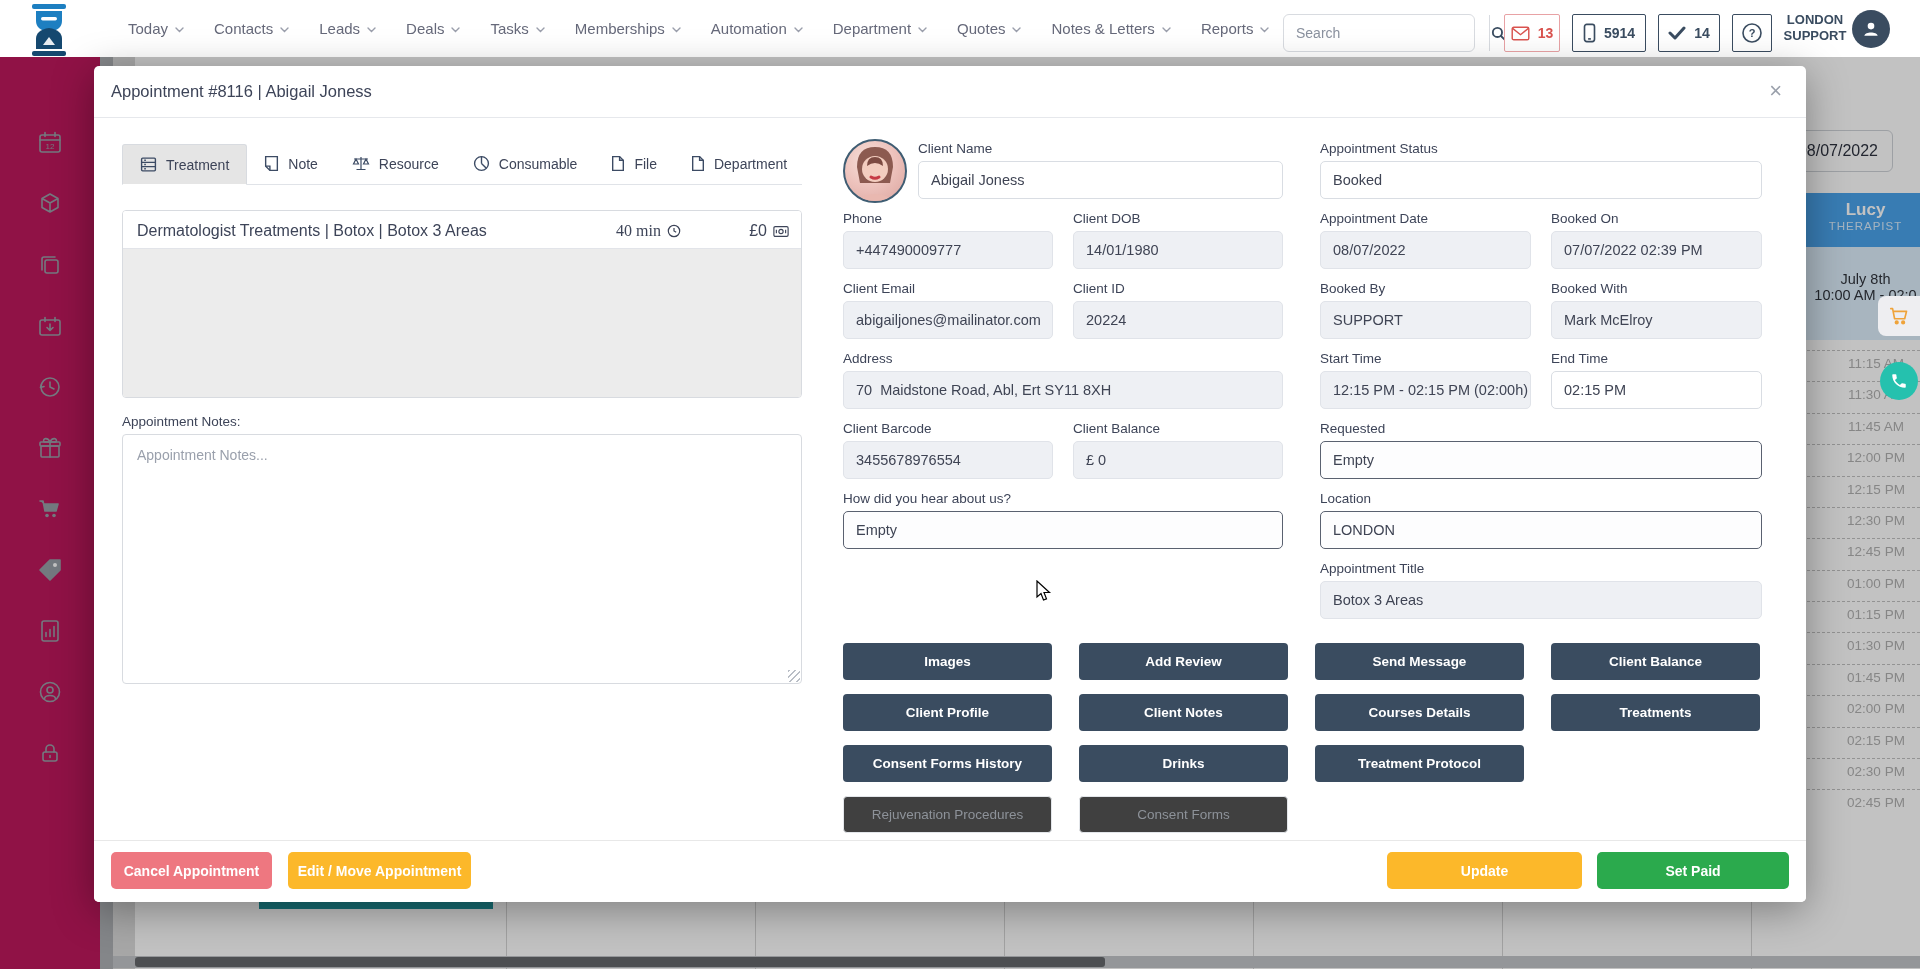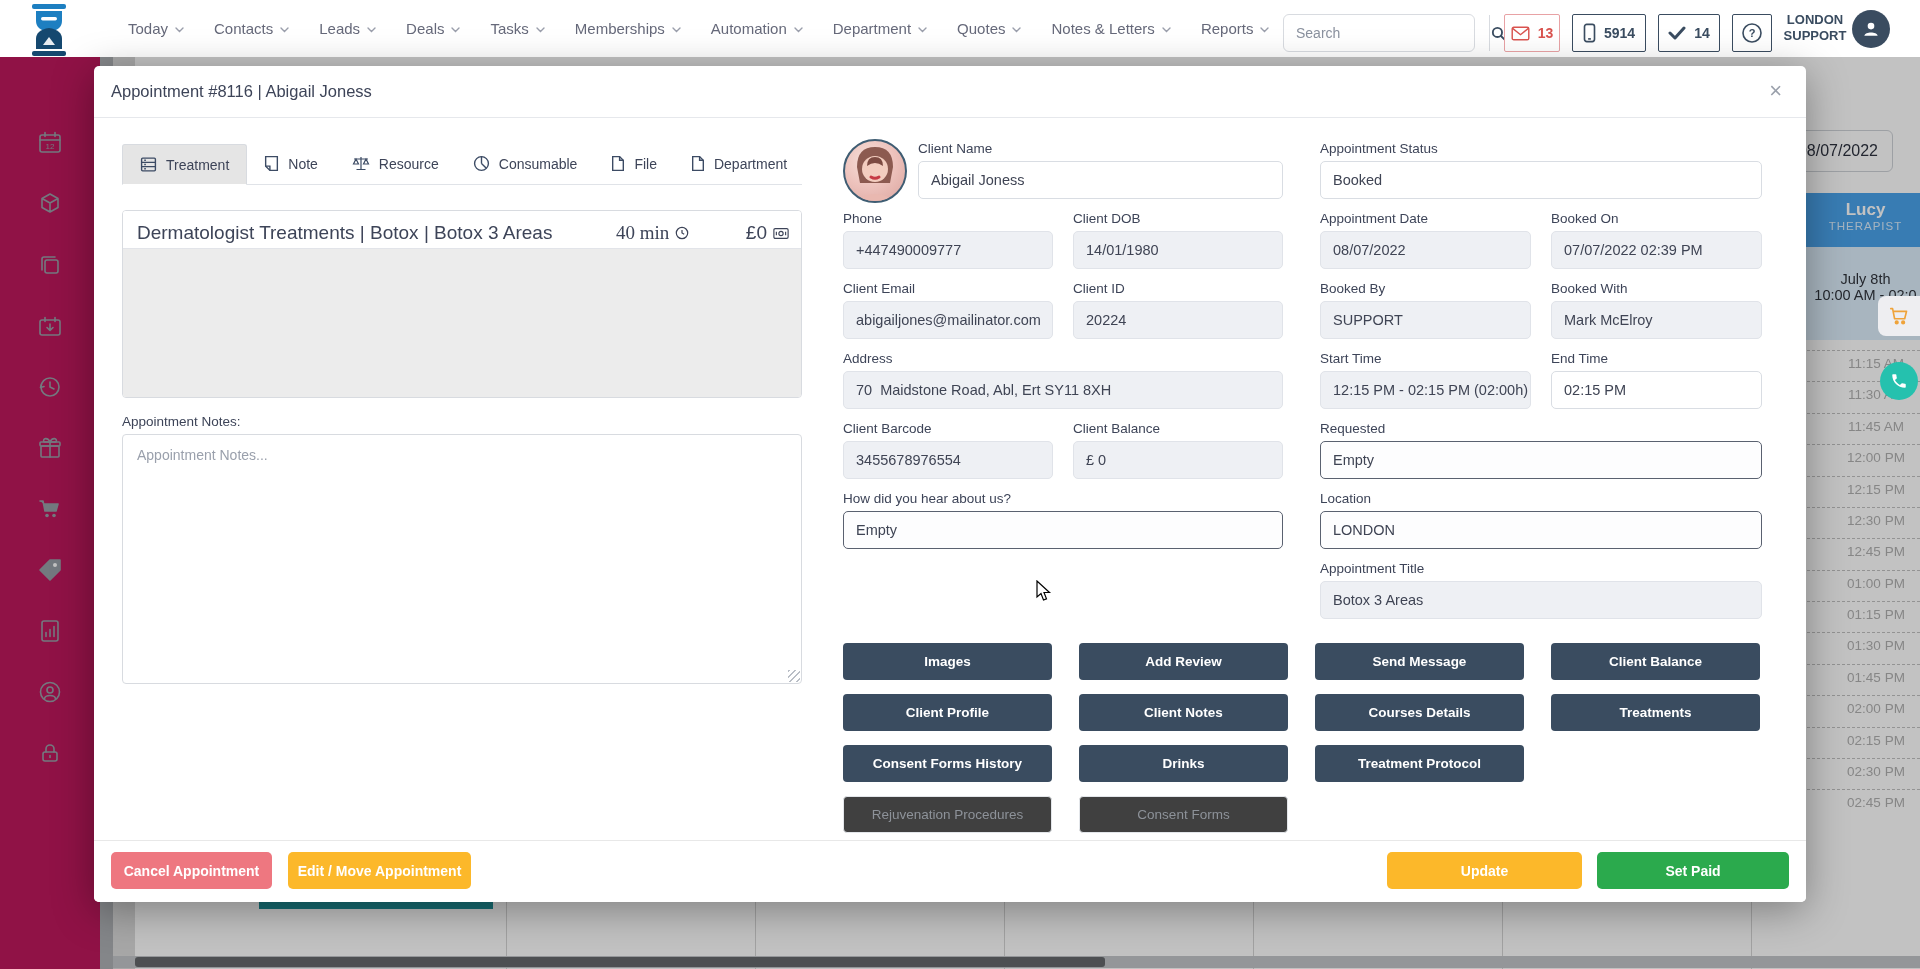--- a/index.html
+++ b/index.html
@@ -59,21 +59,21 @@
   #modal-close { position:absolute; right:24px; top:14px; font-size:22px; color:#9aa0ab; cursor:pointer; line-height:22px; }
 
   
   #tabs { position:absolute; left:28px; top:77px; width:680px; height:42px; display:flex; align-items:flex-end; border-bottom:1px solid #e0e3e8; }
   .tab { display:flex; align-items:center; gap:9px; height:41px; padding:0 17px; font-size:14px; color:#3d4458; cursor:pointer; white-space:nowrap; }
   .tab svg { flex:none; }
   .tab.active { background:#e5e5e5; border:1px solid #d8dbe0; border-bottom:1px solid #fff; margin-bottom:-1px; border-radius:3px 3px 0 0;margin-top:7px; }
 
   
   #treatment-box { position:absolute; left:28px; top:144px; width:680px; height:188px; border:1px solid #d8dbe0; border-radius:4px; overflow:hidden; }
-  #treatment-row { position:relative; height:38px; background:#fff; border-bottom:1px solid #e2e4e9; font-size:19px; color:#3d4458; }
+  #treatment-row { position:relative; height:38px; background:#fff; border-bottom:1px solid #e2e4e9; font-size:16px; color:#3d4458; }
   #treatment-name { position:absolute; left:14px; top:11px; }
   #treatment-dur { position:absolute; left:493px; top:11px; display:flex; gap:6px; align-items:center;font-family:Liberation Serif, serif; }
   #treatment-price { position:absolute; right:12px; top:11px; display:flex; gap:6px; align-items:center; }
   #treatment-empty { height:149px; background:#ececec; }
 
   #notes-label { position:absolute; left:28px; top:348px; font-size:13.5px; color:#3d4458; }
   #notes-area { position:absolute; left:28px; top:368px; width:680px; height:250px; border:1px solid #d8dbe0; border-radius:4px; resize:none; padding:12px 14px; font-size:14px; font-family:inherit; color:#3f4454; outline:none; }
   #notes-area::placeholder { color:#9aa0ac; }
   #notes-grip { position:absolute; left:694px; top:604px; width:12px; height:12px;
     background:repeating-linear-gradient(135deg,#b9bec6 0 1.5px,transparent 1.5px 4.5px); }

